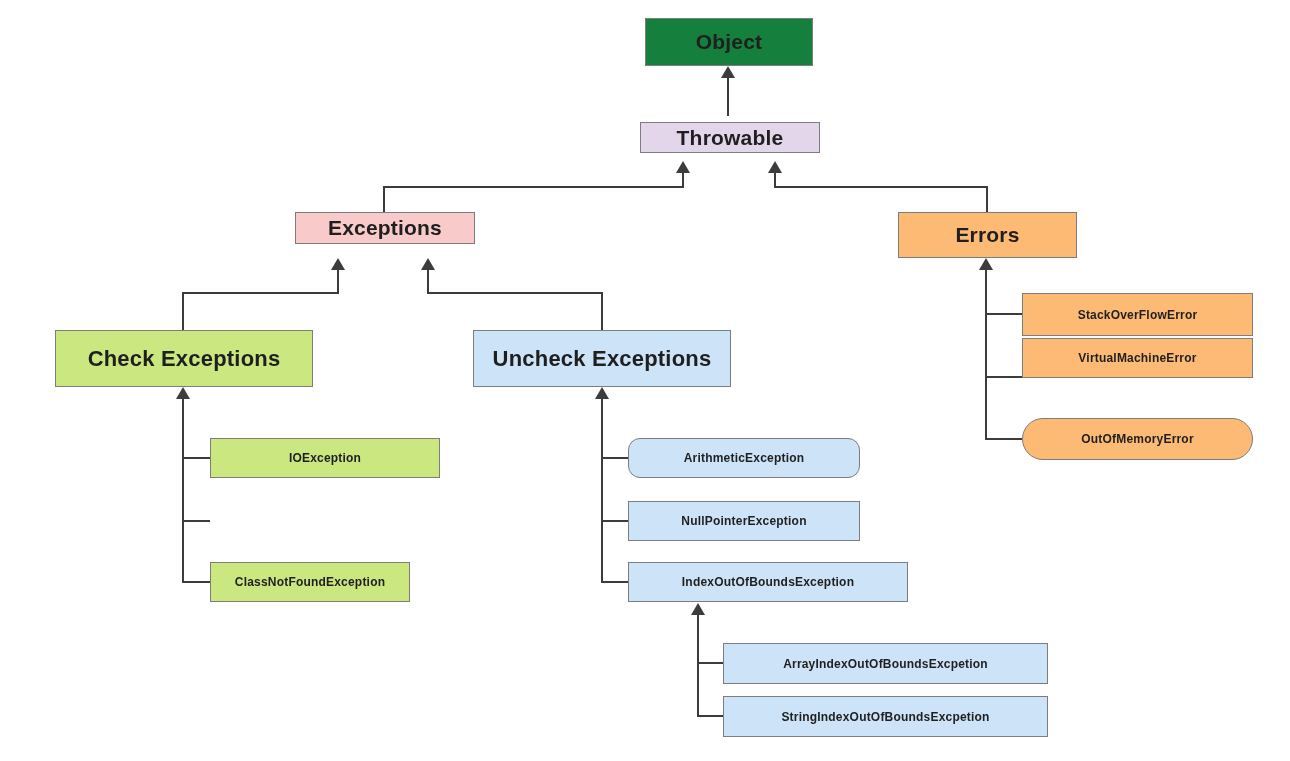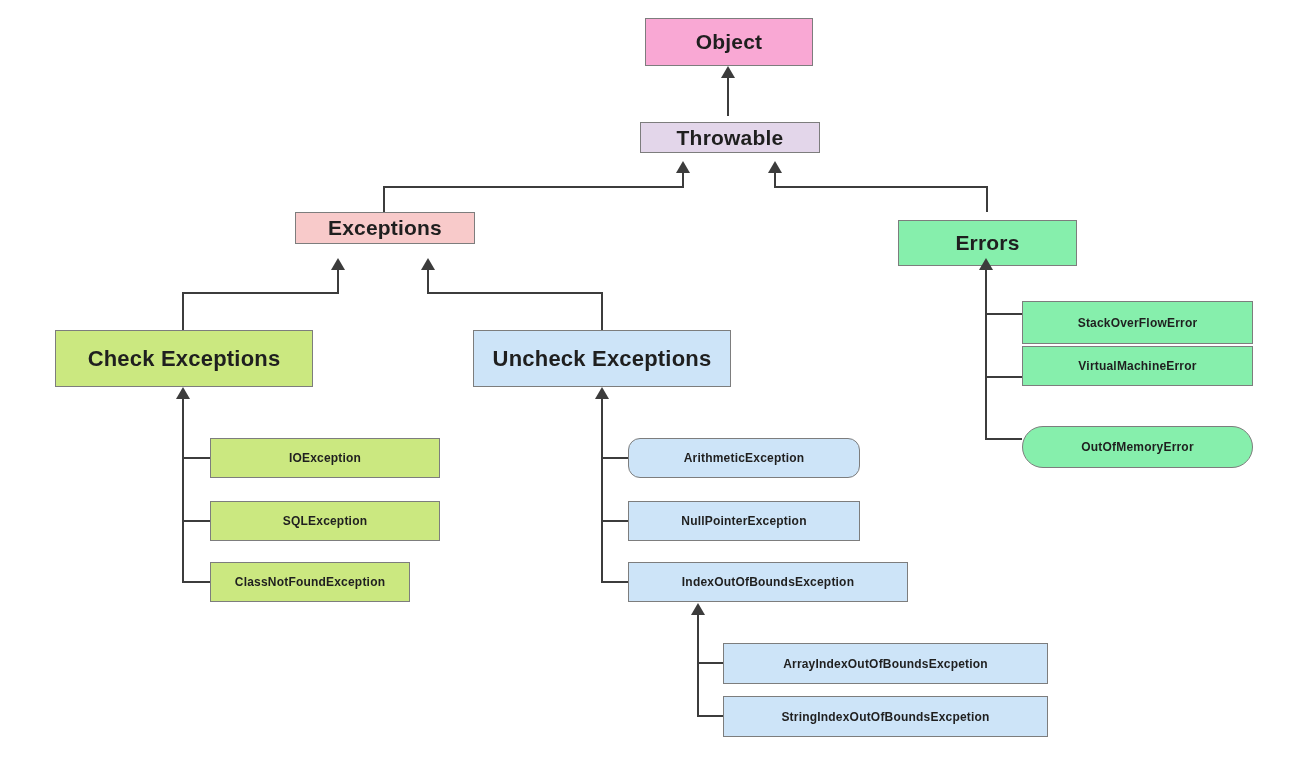--- a/index.html
+++ b/index.html
@@ -16,24 +16,24 @@
     border:1px solid #7d7d7d;
     box-sizing:border-box;
     font-weight:bold;color:#1f1f1f;
     text-align:center;
     letter-spacing:0.2px;
     white-space:nowrap;
   }
   .lvl1{font-size:21px;}
   .lvl2{font-size:22px;}
   .leaf{font-size:12px;}
-  .yellow{background:#f9a8d4;}
+  .yellow{background:#15803d;}
   .lavender{background:#E3D6EA;}
   .pink{background:#F8CACA;}
-  .orange{background:#86efac;margin-top:8px;}
+  .orange{background:#fdba74;}
   .green{background:#CBE880;}
   .blue{background:#CDE4F8;}
 
   .v,.h{position:absolute;background:#3c3c3c;}
   .v{width:2px;}
   .h{height:2px;}
   .arrow-up{
     position:absolute;width:0;height:0;
     border-left:7px solid transparent;
     border-right:7px solid transparent;
@@ -64,21 +64,20 @@
 
 <div id="stage">
 
   <div class="node lvl1 yellow" id="n-object">Object</div>
   <div class="node lvl1 lavender" id="n-throwable">Throwable</div>
   <div class="node lvl1 pink" id="n-exceptions">Exceptions</div>
   <div class="node lvl1 orange" id="n-errors">Errors</div>
   <div class="node lvl2 green" id="n-check">Check Exceptions</div>
   <div class="node lvl2 blue" id="n-uncheck">Uncheck Exceptions</div>
   <div class="node leaf green" id="n-io">IOException</div>
-  <div class="node leaf green" id="n-sql">SQLException</div>
   <div class="node leaf green" id="n-cnf">ClassNotFoundException</div>
   <div class="node leaf blue" id="n-arith">ArithmeticException</div>
   <div class="node leaf blue" id="n-np">NullPointerException</div>
   <div class="node leaf blue" id="n-ioob">IndexOutOfBoundsException</div>
   <div class="node leaf orange" id="n-sof">StackOverFlowError</div>
   <div class="node leaf orange" id="n-vme">VirtualMachineError</div>
   <div class="node leaf orange" id="n-oom">OutOfMemoryError</div>
   <div class="node leaf blue" id="n-aioob">ArrayIndexOutOfBoundsExcpetion</div>
   <div class="node leaf blue" id="n-sioob">StringIndexOutOfBoundsExcpetion</div>
 

